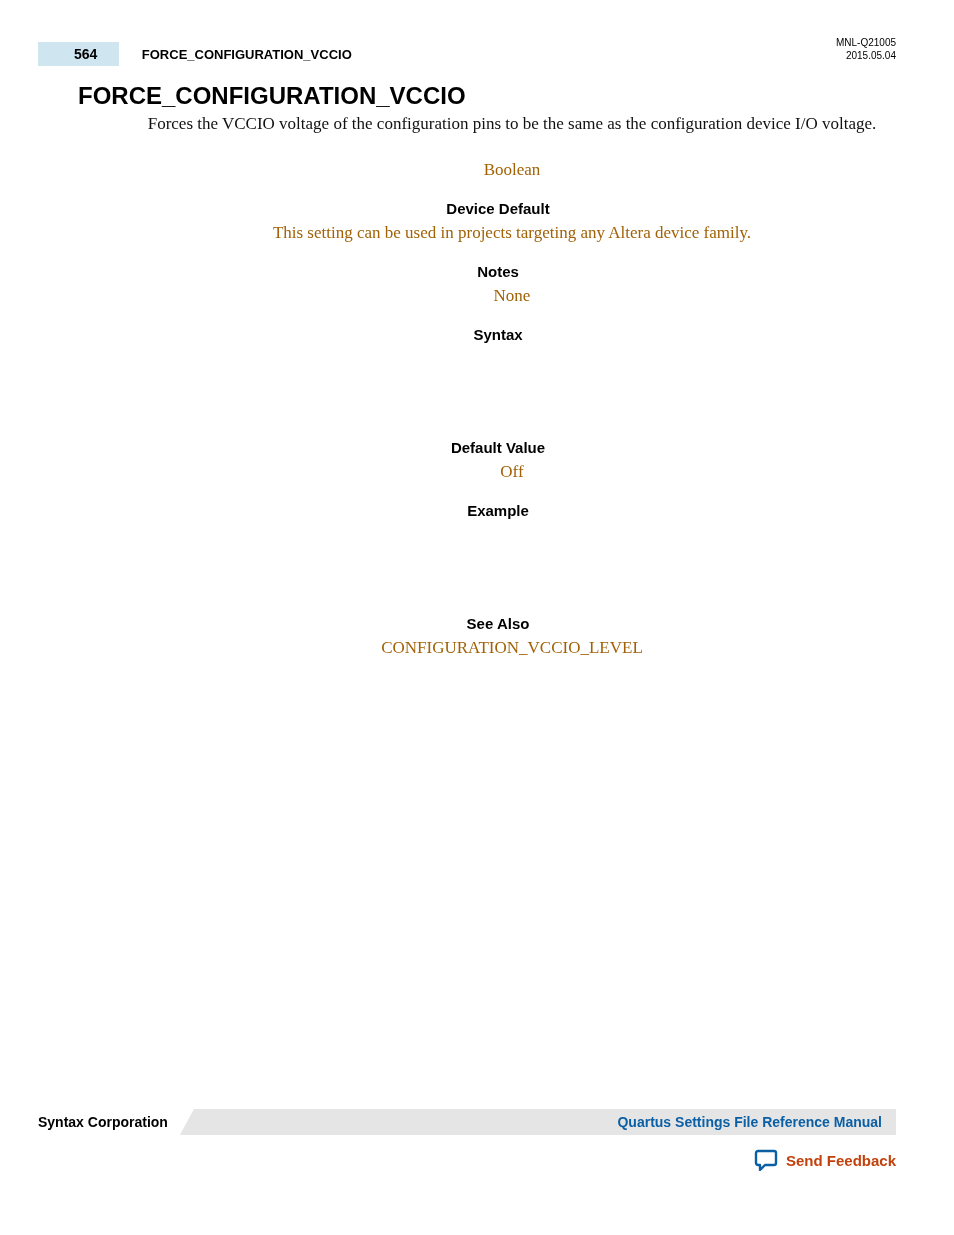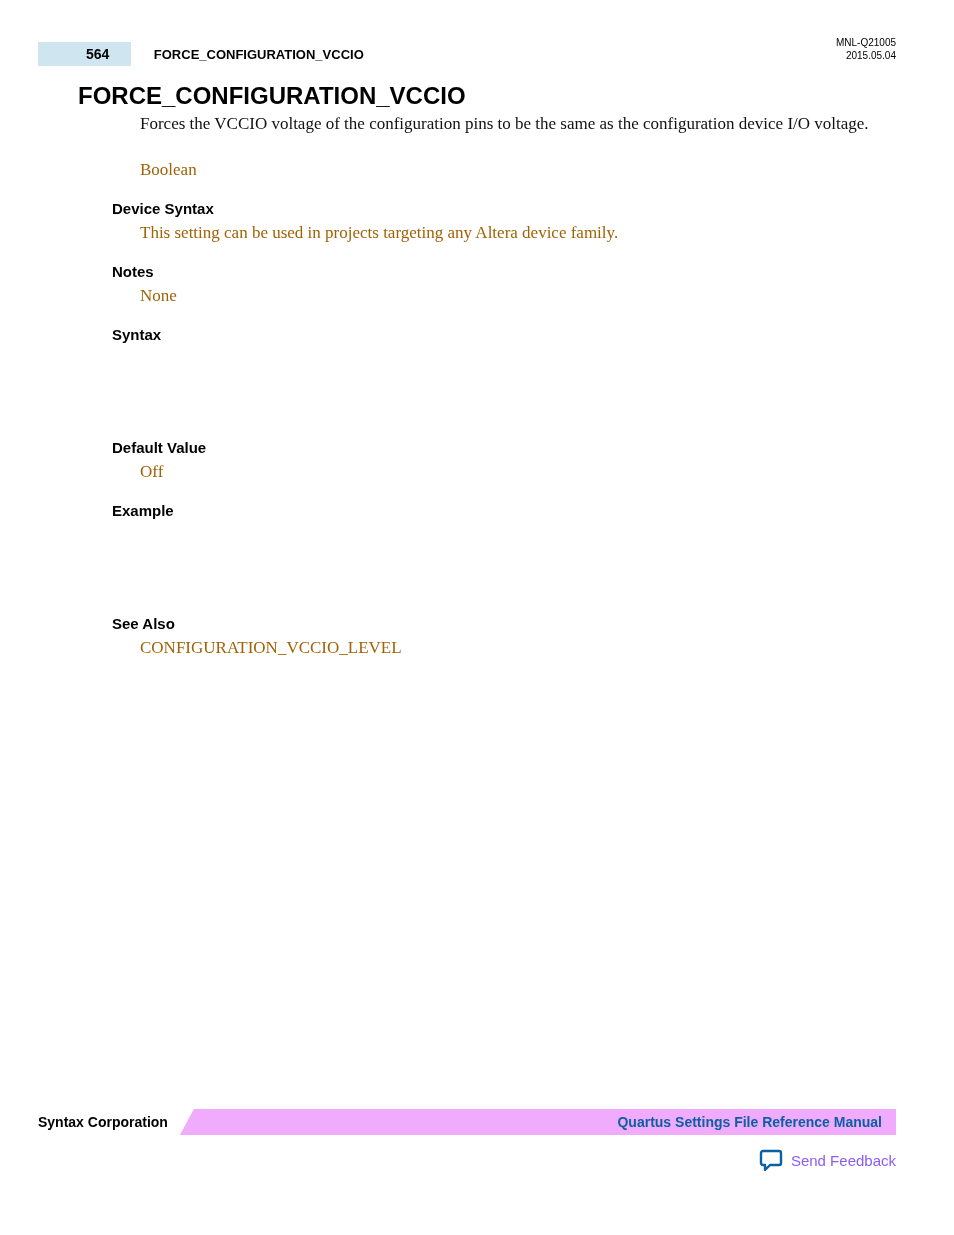--- a/index.html
+++ b/index.html
@@ -16,21 +16,21 @@
   .header {
     position: absolute;
     top: 42px;
     left: 38px;
     right: 58px;
     height: 30px;
   }
   .page-tab {
     display: inline-block;
     background: #cfe5f0;
-    padding: 4px 22px 4px 48px;
+    padding: 4px 22px 4px 36px;
     font-weight: 700;
     font-size: 14px;
     color: #000;
   }
   .header-title {
     display: inline-block;
     font-weight: 700;
     font-size: 13px;
     margin-left: 18px;
     vertical-align: middle;
@@ -49,20 +49,21 @@
     left: 78px;
     font-weight: 700;
     font-size: 24px;
     color: #000;
   }
   .content {
     position: absolute;
     top: 112px;
     left: 112px;
     right: 70px;
+    text-align: center;
   }
   .description {
     font-size: 17px;
     line-height: 1.4;
     margin-left: 28px;
     margin-bottom: 24px;
     color: #111;
   }
   .section-label {
     font-weight: 700;
@@ -89,21 +90,21 @@
     display: flex;
     align-items: center;
   }
   .footer-company {
     font-weight: 700;
     font-size: 14px;
     white-space: nowrap;
   }
   .footer-ribbon {
     flex: 1;
-    background: #f0abfc;
+    background: #e5e5e5;
     margin-left: 12px;
     padding: 4px 14px 4px 0;
     text-align: right;
     position: relative;
     clip-path: polygon(14px 0, 100% 0, 100% 100%, 0 100%);
   }
   .footer-manual {
     color: #0b5fa5;
     font-weight: 700;
     font-size: 14px;
@@ -115,22 +116,22 @@
     justify-content: flex-end;
     align-items: center;
     gap: 8px;
   }
   .feedback-icon {
     width: 24px;
     height: 22px;
     display: inline-block;
   }
   .feedback-link {
-    color: #8b5cf6;
-    font-weight: 400;
+    color: #c2410c;
+    font-weight: 700;
     font-size: 15px;
   }
 </style>
 </head>
 <body>
 
 <div class="header sans">
   <span class="page-tab">564</span>
   <span class="header-title">FORCE_CONFIGURATION_VCCIO</span>
   <div class="doc-id">
@@ -139,21 +140,21 @@
   </div>
 </div>
 
 <div class="main-title sans">FORCE_CONFIGURATION_VCCIO</div>
 
 <div class="content">
   <div class="description">Forces the VCCIO voltage of the configuration pins to be the same as the configuration device I/O voltage.</div>
 
   <div class="section-value">Boolean</div>
 
-  <div class="section-label sans">Device Syntax</div>
+  <div class="section-label sans">Device Default</div>
   <div class="section-value">This setting can be used in projects targeting any Altera device family.</div>
 
   <div class="section-label sans">Notes</div>
   <div class="section-value">None</div>
 
   <div class="section-label sans">Syntax</div>
   <div class="section-gap"></div>
 
   <div class="section-label sans">Default Value</div>
   <div class="section-value">Off</div>

